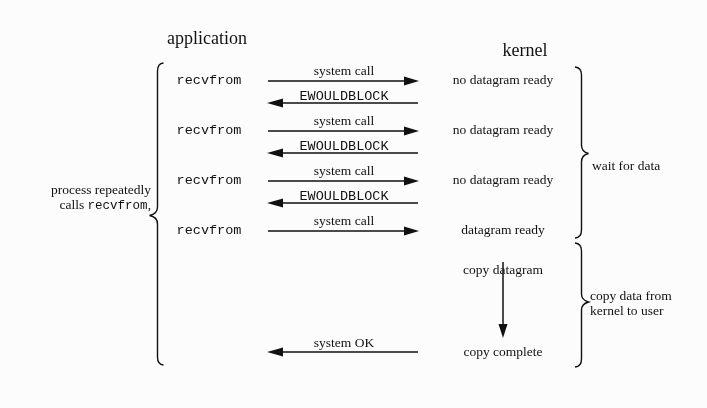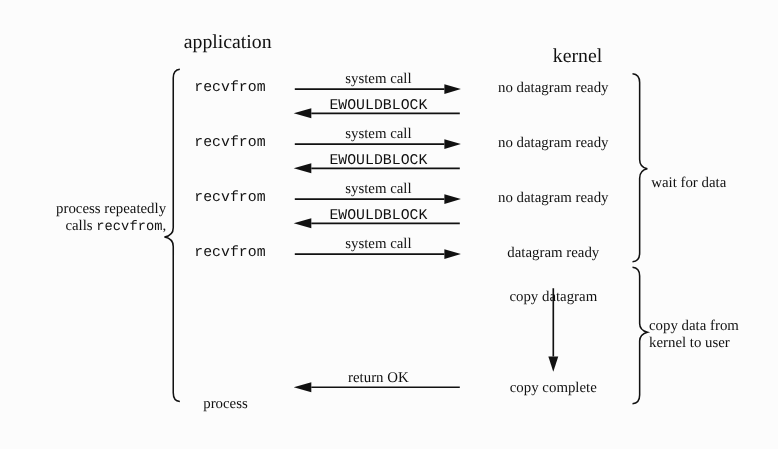--- a/index.html
+++ b/index.html
@@ -92,29 +92,28 @@
   <div class="abs ctr" style="left:428px;top:172px;width:150px;">no datagram ready</div>
   <div class="abs ctr mono" style="left:282px;top:189px;width:124px;">EWOULDBLOCK</div>
 
   <div class="abs ctr mono" style="left:159px;top:223px;width:100px;">recvfrom</div>
   <div class="abs ctr" style="left:282px;top:213px;width:124px;">system call</div>
   <div class="abs ctr" style="left:428px;top:222px;width:150px;">datagram ready</div>
 
   <div class="abs ctr" style="left:428px;top:246px;width:150px;margin-top:16px;">copy datagram</div>
   <div class="abs ctr" style="left:428px;top:344px;width:150px;">copy complete</div>
 
-  <div class="abs ctr" style="left:282px;top:335px;width:124px;">return OK</div>
+  <div class="abs ctr" style="left:282px;top:335px;width:124px;">system OK</div>
 
   <div class="abs rgt" style="left:10px;top:182px;width:141px;">
     <div>process repeatedly</div>
     <div><span>calls </span><span class="mono-sm">recvfrom</span><span>,</span></div>
   </div>
 
   <div class="abs ctr" style="left:157px;top:359px;width:96px;">
-    <div>process</div>
   </div>
 
   <div class="abs" style="left:592px;top:147px;margin-top:11px;">wait for data</div>
   <div class="abs" style="left:590px;top:288px;font-family:Liberation Serif, serif;">
     <div>copy data from</div>
     <div>kernel to user</div>
   </div>
 
 </div>
 

